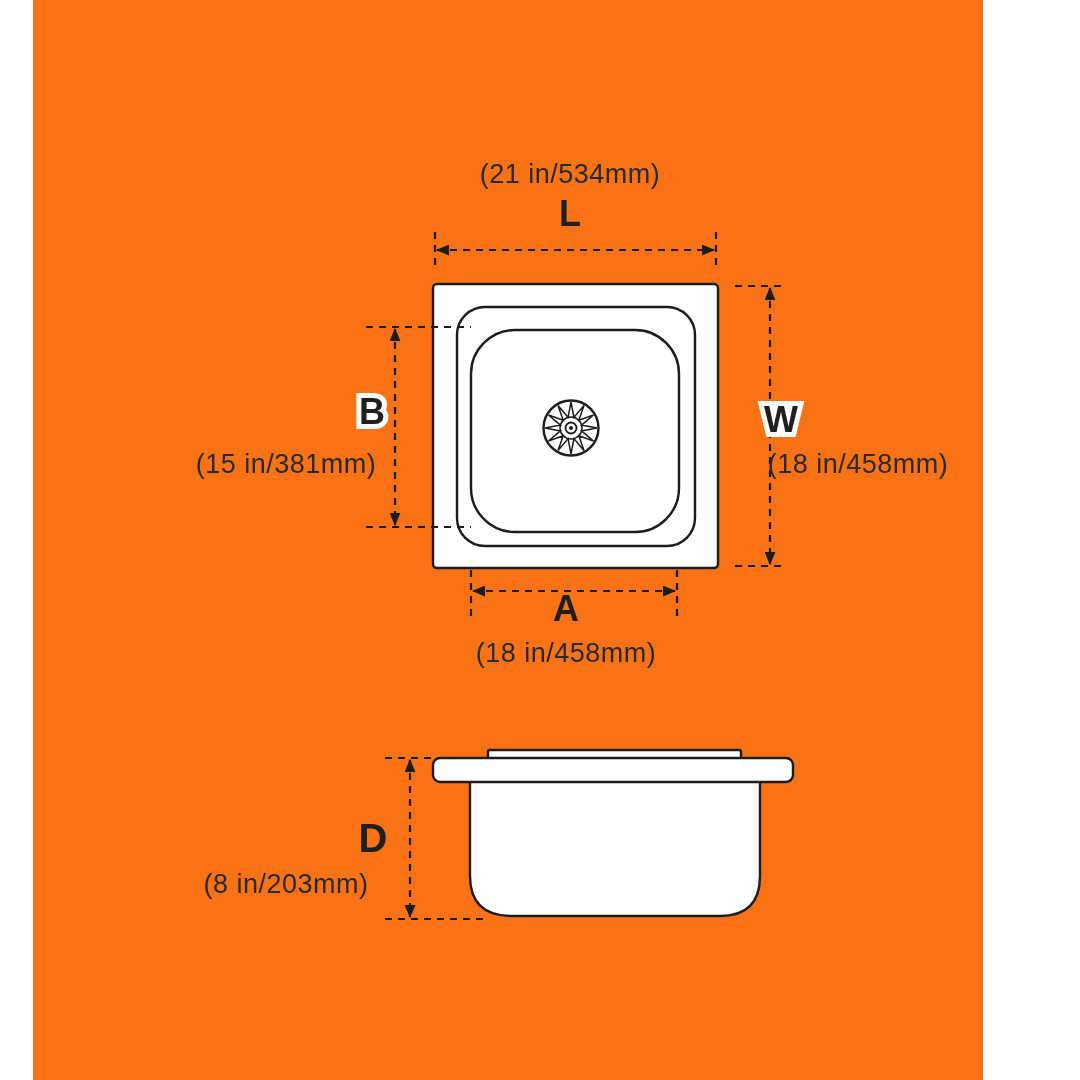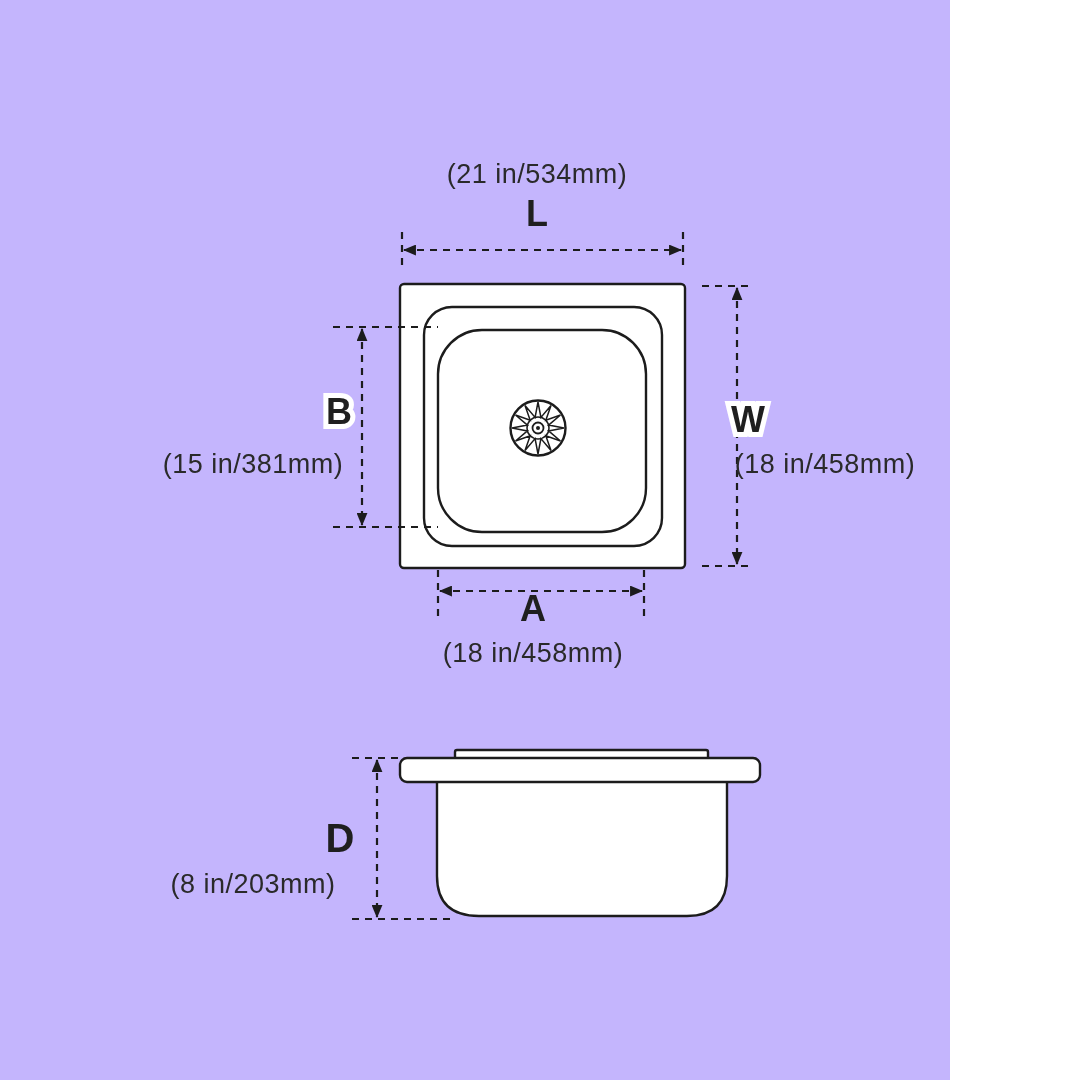--- a/index.html
+++ b/index.html
@@ -1,22 +1,23 @@
 <!DOCTYPE html>
 <html><head>
 <meta charset="utf-8">
 <style>
   html, body { margin: 0; padding: 0; background: #ffffff; }
   .canvas {
     position: relative;
     width: 950px;
     height: 1080px;
-    background: #c4b5fd;
+    background: #f97316;
     font-family: "Liberation Sans", "DejaVu Sans", sans-serif;
     overflow: hidden;
+    margin-left: 33px;
   }
   svg { display: block; }
 
   .solid  { fill: #ffffff; stroke: #1c1c1c; stroke-width: 2.4; }
   .outline{ fill: none;    stroke: #1c1c1c; stroke-width: 2.4; }
   .thin   { fill: none;    stroke: #1c1c1c; stroke-width: 1.5; }
   .dash   { fill: none;    stroke: #1c1c1c; stroke-width: 2.2; stroke-dasharray: 7 6; }
   .dimline{ fill: none;    stroke: #1c1c1c; stroke-width: 2.2; stroke-dasharray: 7 6;
             marker-start: url(#arrow); marker-end: url(#arrow); }
 

